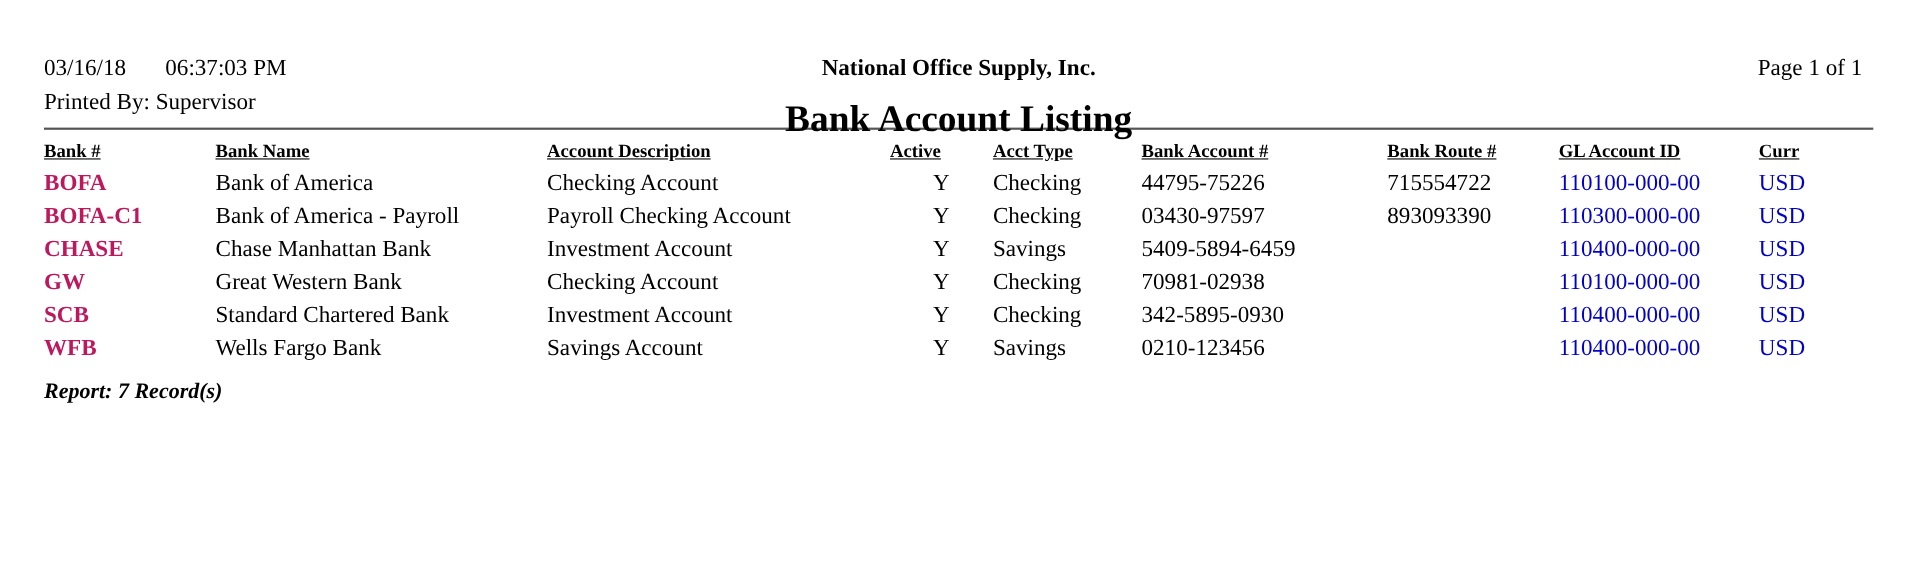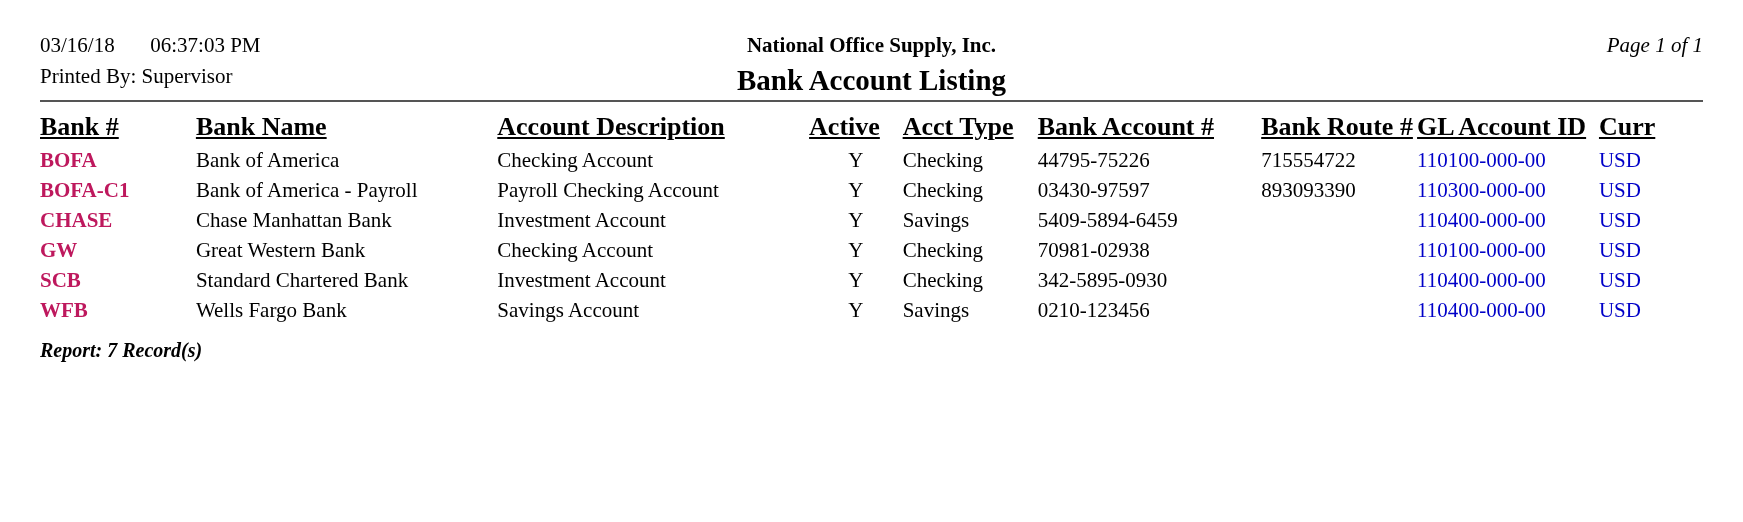--- a/index.html
+++ b/index.html
@@ -12,21 +12,21 @@
     height: 522px;
     font-family: "Liberation Serif", serif;
     color: #000000;
     overflow: hidden;
   }
   .page {
     position: relative;
     width: 1743px;
     height: 522px;
     box-sizing: border-box;
-    padding: 30px 40px 0 40px;
+    padding: 46px 40px 0 40px;
   }
 
   
   .header {
     position: relative;
     height: 60px;
   }
   .hdr-left {
     position: absolute;
     left: 0;
@@ -52,50 +52,49 @@
     top: 0;
     text-align: center;
   }
   .company {
     font-size: 21px;
     font-weight: bold;
     line-height: 31px;
     letter-spacing: 0px;
   }
   .doc-title {
-    font-size: 29px;
+    font-size: 34px;
     font-weight: bold;
     line-height: 34px;
-    margin-top: 2px;
+    margin-top: 15px;
   }
   .hdr-right {
     position: absolute;
-    right: 0;
+    right: 10px;
     top: 0;
     font-size: 21px;
     line-height: 31px;
     white-space: nowrap;
-    font-style: italic;
   }
 
   .rule {
     margin-top: 10px;
     border-top: 2px solid #555555;
     width: 100%;
   }
 
   
   table.listing {
     border-collapse: collapse;
     width: 100%;
     margin-top: 10px;
     table-layout: fixed;
   }
   table.listing th {
-    font-size: 26px;
+    font-size: 17px;
     font-weight: bold;
     text-align: left;
     padding: 0 0 3px 0;
     vertical-align: bottom;
     white-space: nowrap;
   }
   table.listing th span.hdr-txt {
     text-decoration: underline;
   }
   table.listing td {

